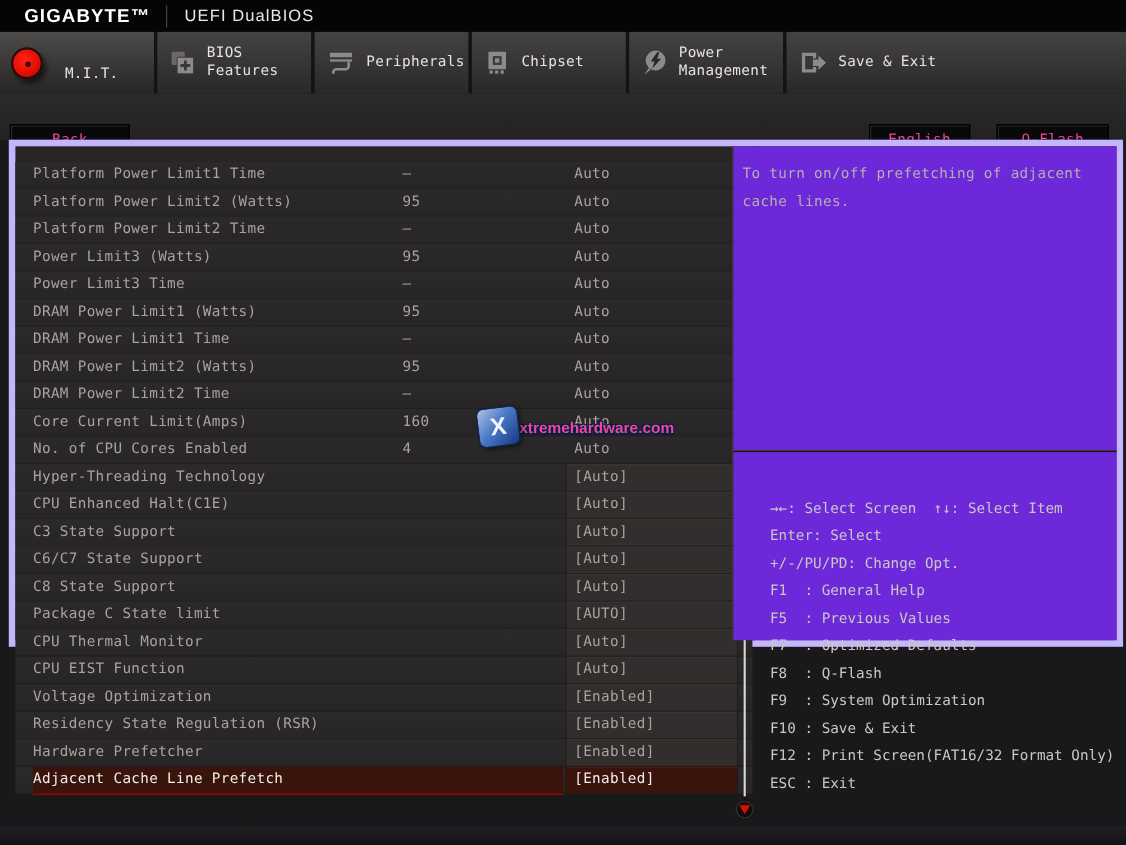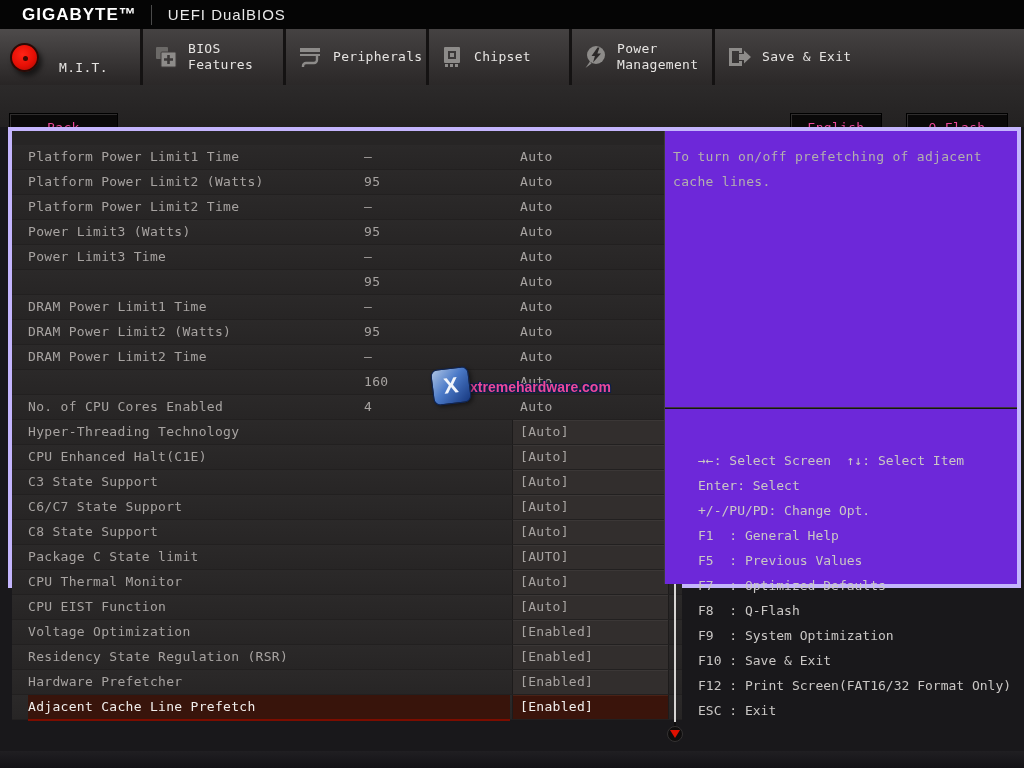--- a/index.html
+++ b/index.html
@@ -75,21 +75,21 @@
     cursor:pointer;
     margin-top:25px;
   }
   .back-btn   { left:9px;  width:109px; }
   .lang-btn   { left:790px; width:92px; }
   .qflash-btn { left:906px; width:102px; }
 
   
   .main {
     position:absolute; left:8px; top:127px; width:1013px; height:461px;
-    background:#272525; border:4px solid #c4b5fd;
+    background:#272525; border:6px solid #c4b5fd;
   }
   .list-panel {
     position:absolute; left:0; top:0; width:672px; height:100%;
     border-right:2px solid #171515;
   }
   .rows { position:absolute; left:0; top:14px; right:0; }
   .row {
     position:relative; height:25px;
     background:linear-gradient(#2b2929,#272525);
     border-bottom:1px solid #222020;
@@ -276,39 +276,41 @@
           <span class="lbl">Power Limit3 (Watts)</span>
           <span class="v1">95</span>
           <span class="v2">Auto</span>
         </div>
         <div class="row">
           <span class="lbl">Power Limit3 Time</span>
           <span class="v1">–</span>
           <span class="v2">Auto</span>
         </div>
         <div class="row">
+          <span class="lbl">DRAM Power Limit1 (Watts)</span>
           <span class="v1">95</span>
           <span class="v2">Auto</span>
         </div>
         <div class="row">
           <span class="lbl">DRAM Power Limit1 Time</span>
           <span class="v1">–</span>
           <span class="v2">Auto</span>
         </div>
         <div class="row">
           <span class="lbl">DRAM Power Limit2 (Watts)</span>
           <span class="v1">95</span>
           <span class="v2">Auto</span>
         </div>
         <div class="row">
           <span class="lbl">DRAM Power Limit2 Time</span>
           <span class="v1">–</span>
           <span class="v2">Auto</span>
         </div>
         <div class="row">
+          <span class="lbl">Core Current Limit(Amps)</span>
           <span class="v1">160</span>
           <span class="v2">Auto</span>
         </div>
         <div class="row">
           <span class="lbl">No. of CPU Cores Enabled</span>
           <span class="v1">4</span>
           <span class="v2">Auto</span>
         </div>
         <div class="row">
           <span class="lbl">Hyper-Threading Technology</span>

